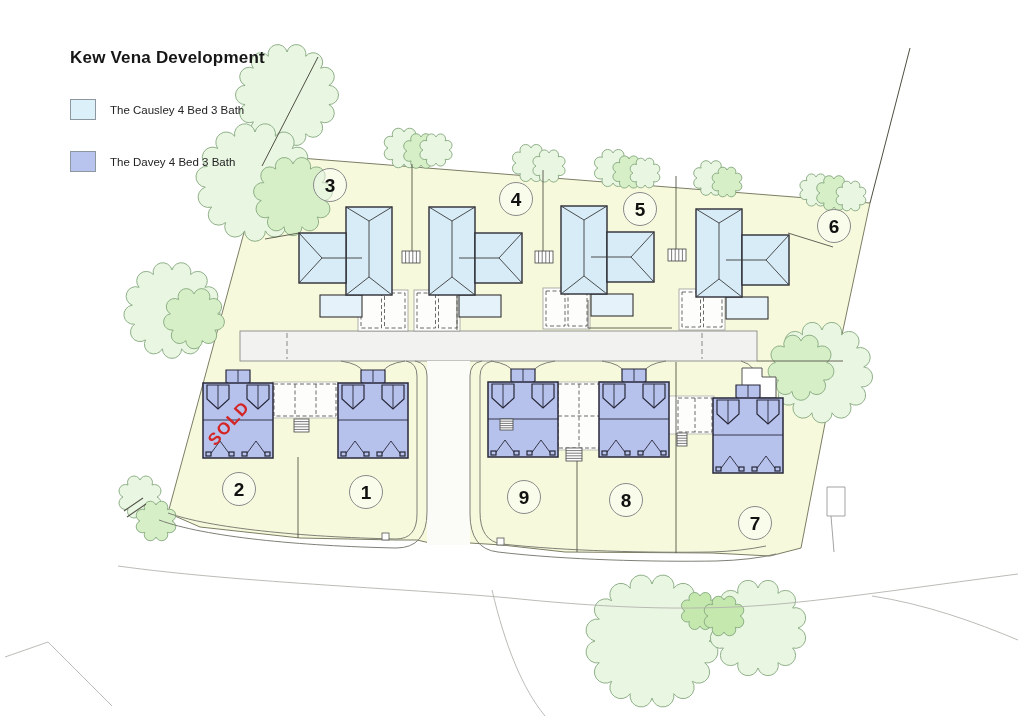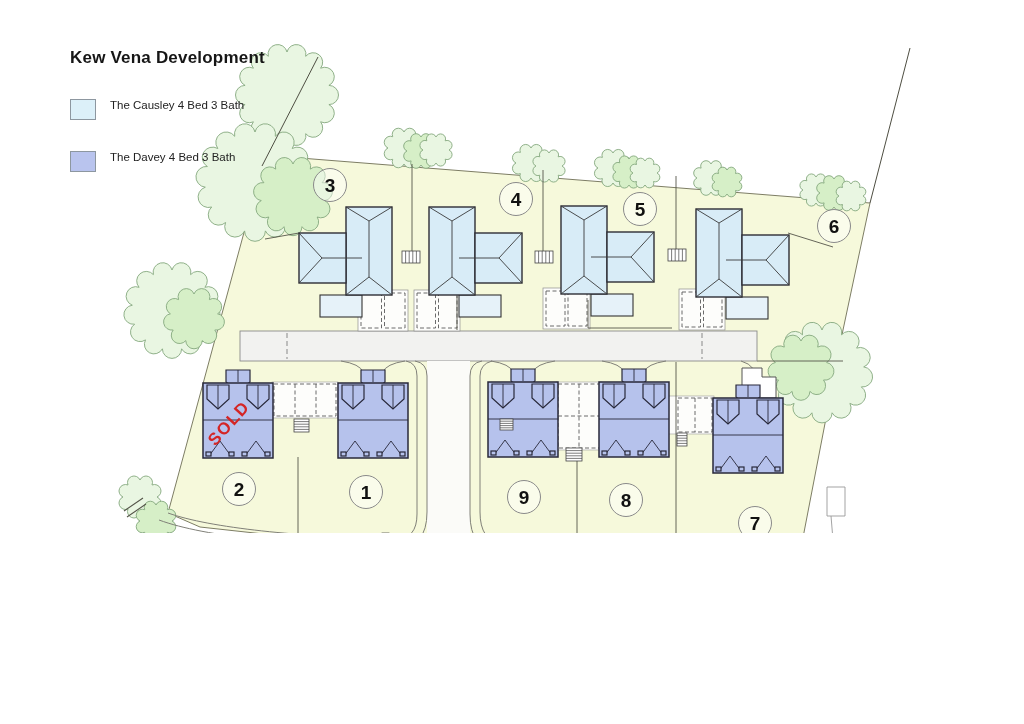--- a/index.html
+++ b/index.html
@@ -1,21 +1,21 @@
 <!DOCTYPE html>
 <html><head>
 <meta charset="utf-8">
 <style>
   html,body{margin:0;padding:0;background:#fff;}
-  .canvas{position:relative;width:1024px;height:533px;background:#ffffff;overflow:hidden;
+  .canvas{position:relative;width:1024px;height:724px;background:#ffffff;overflow:hidden;
           font-family:"Liberation Sans", sans-serif;}
   .canvas svg{position:absolute;left:0;top:0;}
   .hdr{position:absolute;left:70px;top:48px;z-index:5;}
   .title{font-size:17px;font-weight:600;letter-spacing:.2px;color:#161616;margin:0 0 20px 0;}
-  .lg-row{display:flex;align-items:flex-start;margin-bottom:9px;margin-top:31px;}
+  .lg-row{display:flex;align-items:center;margin-bottom:9px;margin-top:31px;}
   .swatch{display:inline-block;width:26px;height:21px;border:1px solid #8d97a0;box-sizing:border-box;}
   .lg-label{font-size:11.5px;color:#222;margin-left:14px;}
 </style>
 </head>
 <body>
 
 <div class="canvas">
   <div class="hdr">
     <div class="title">Kew Vena Development</div>
     <div class="lg">

